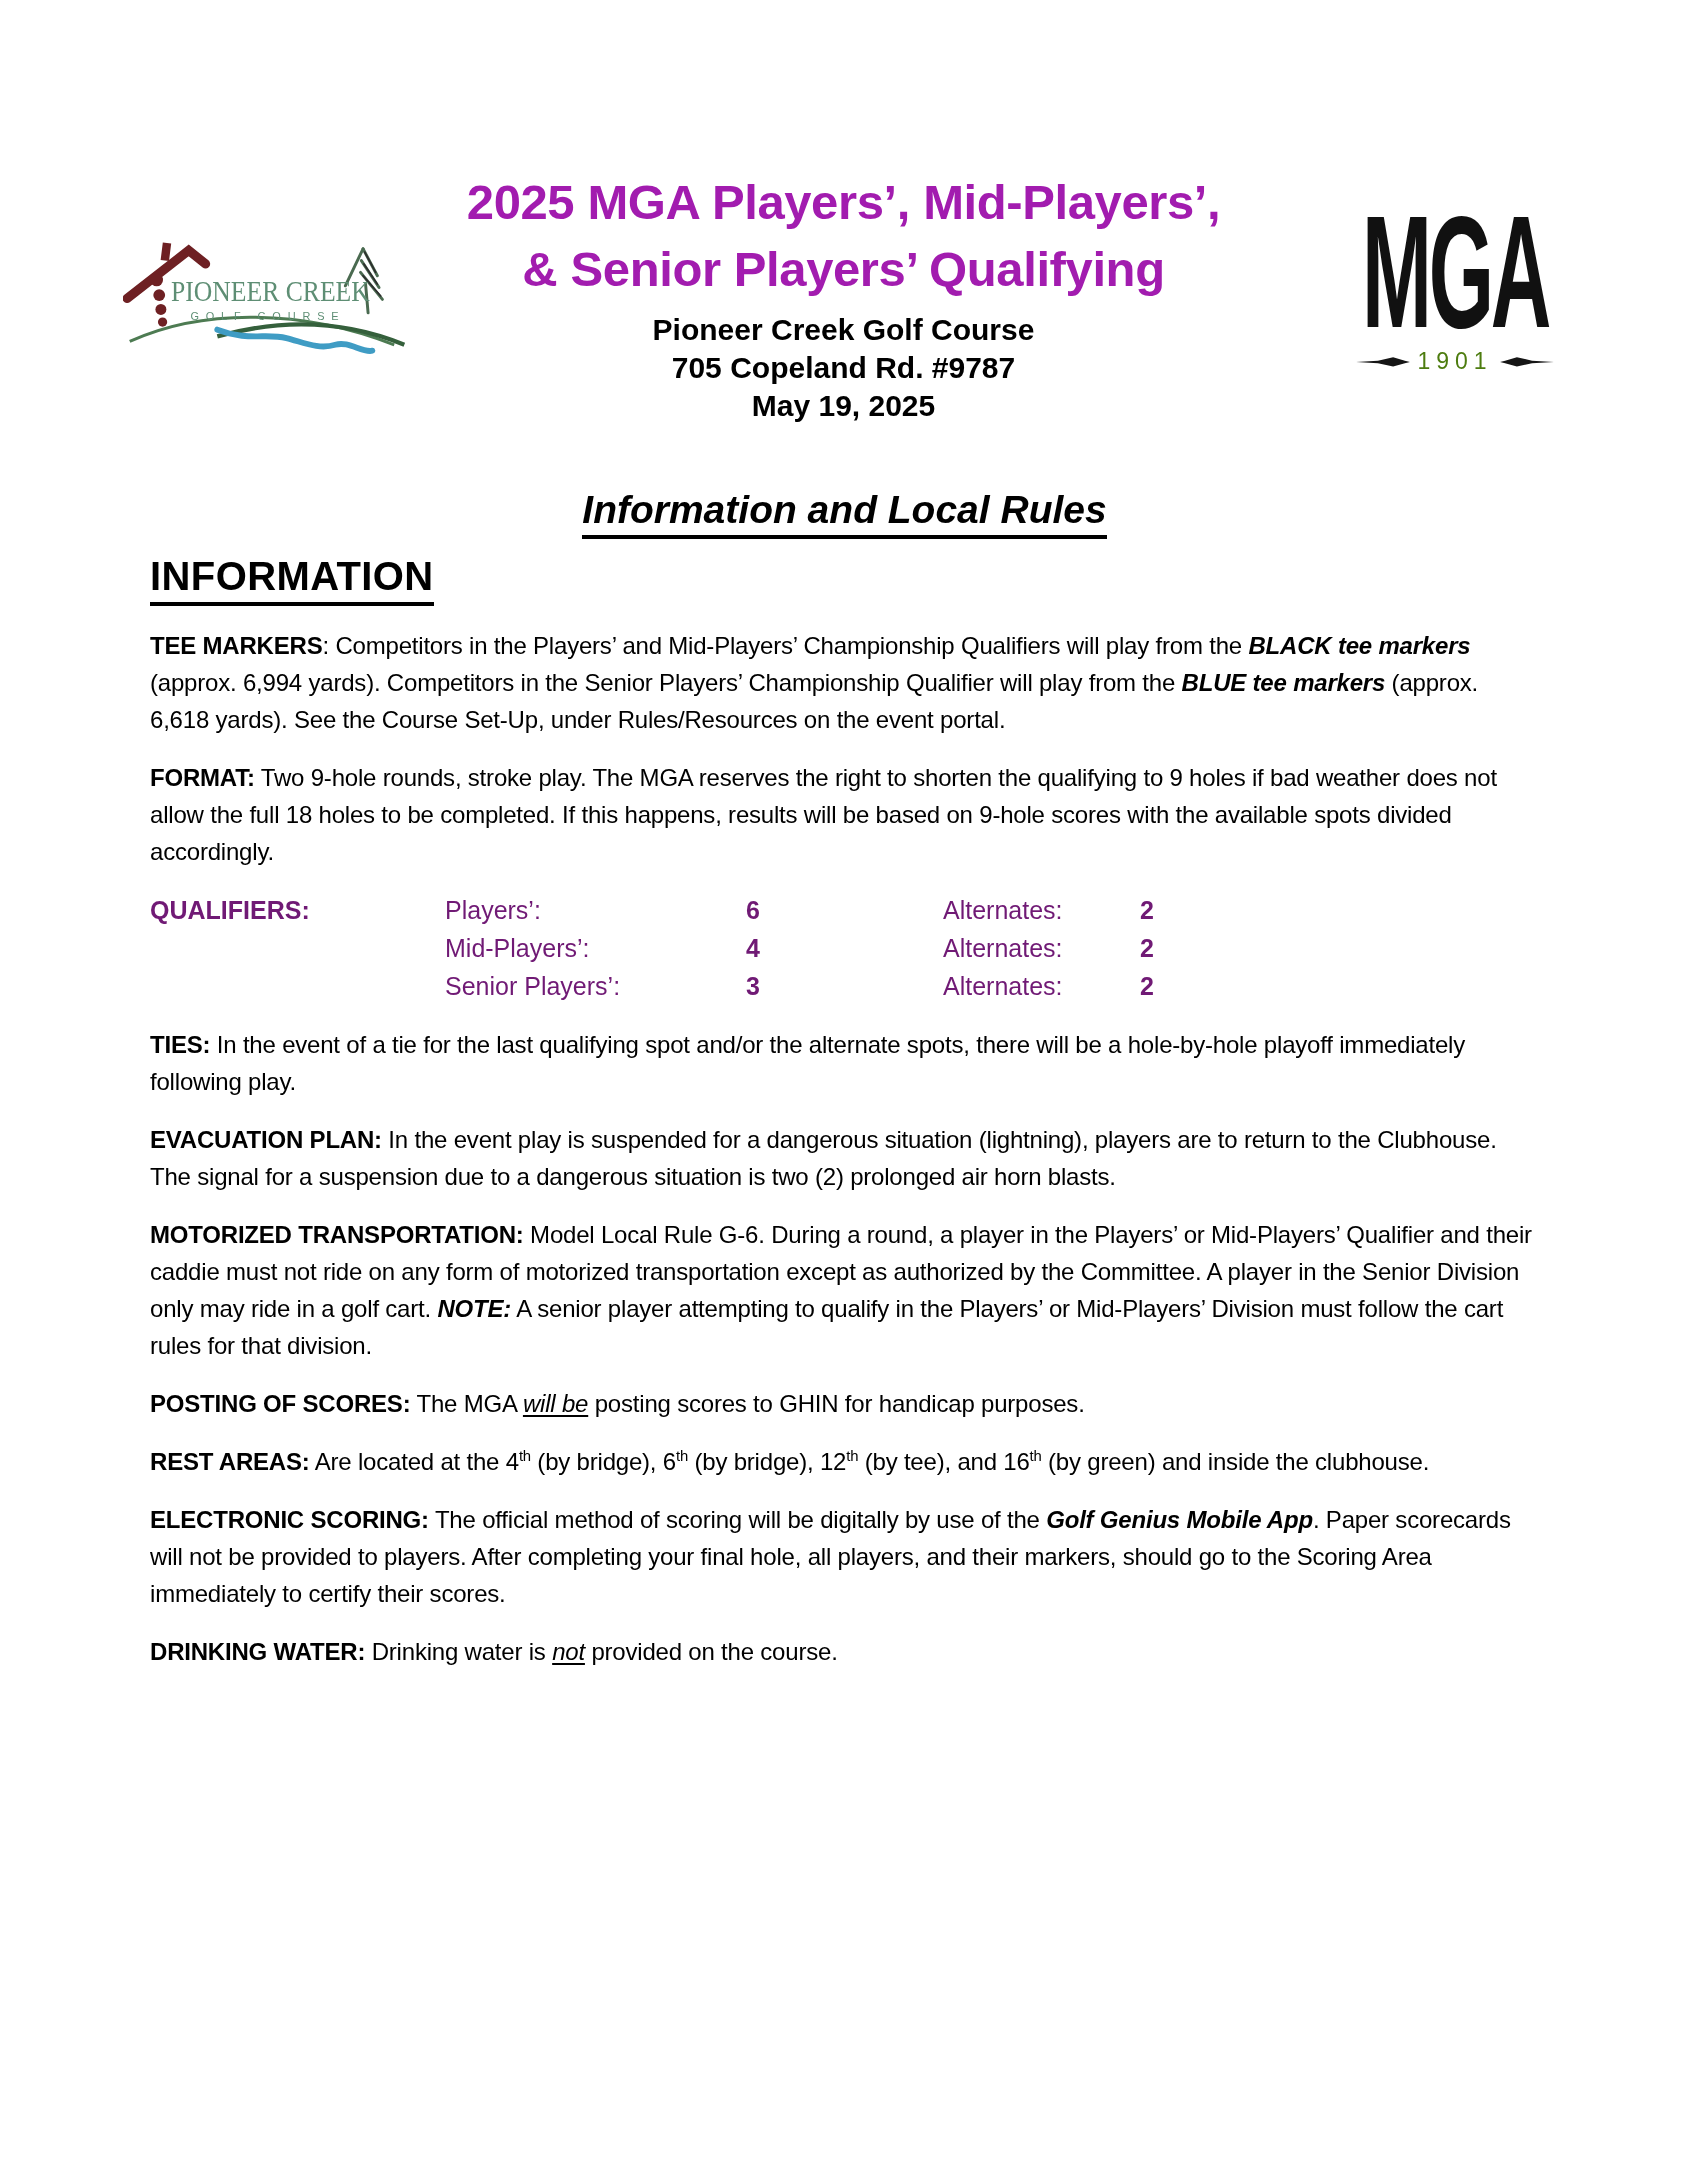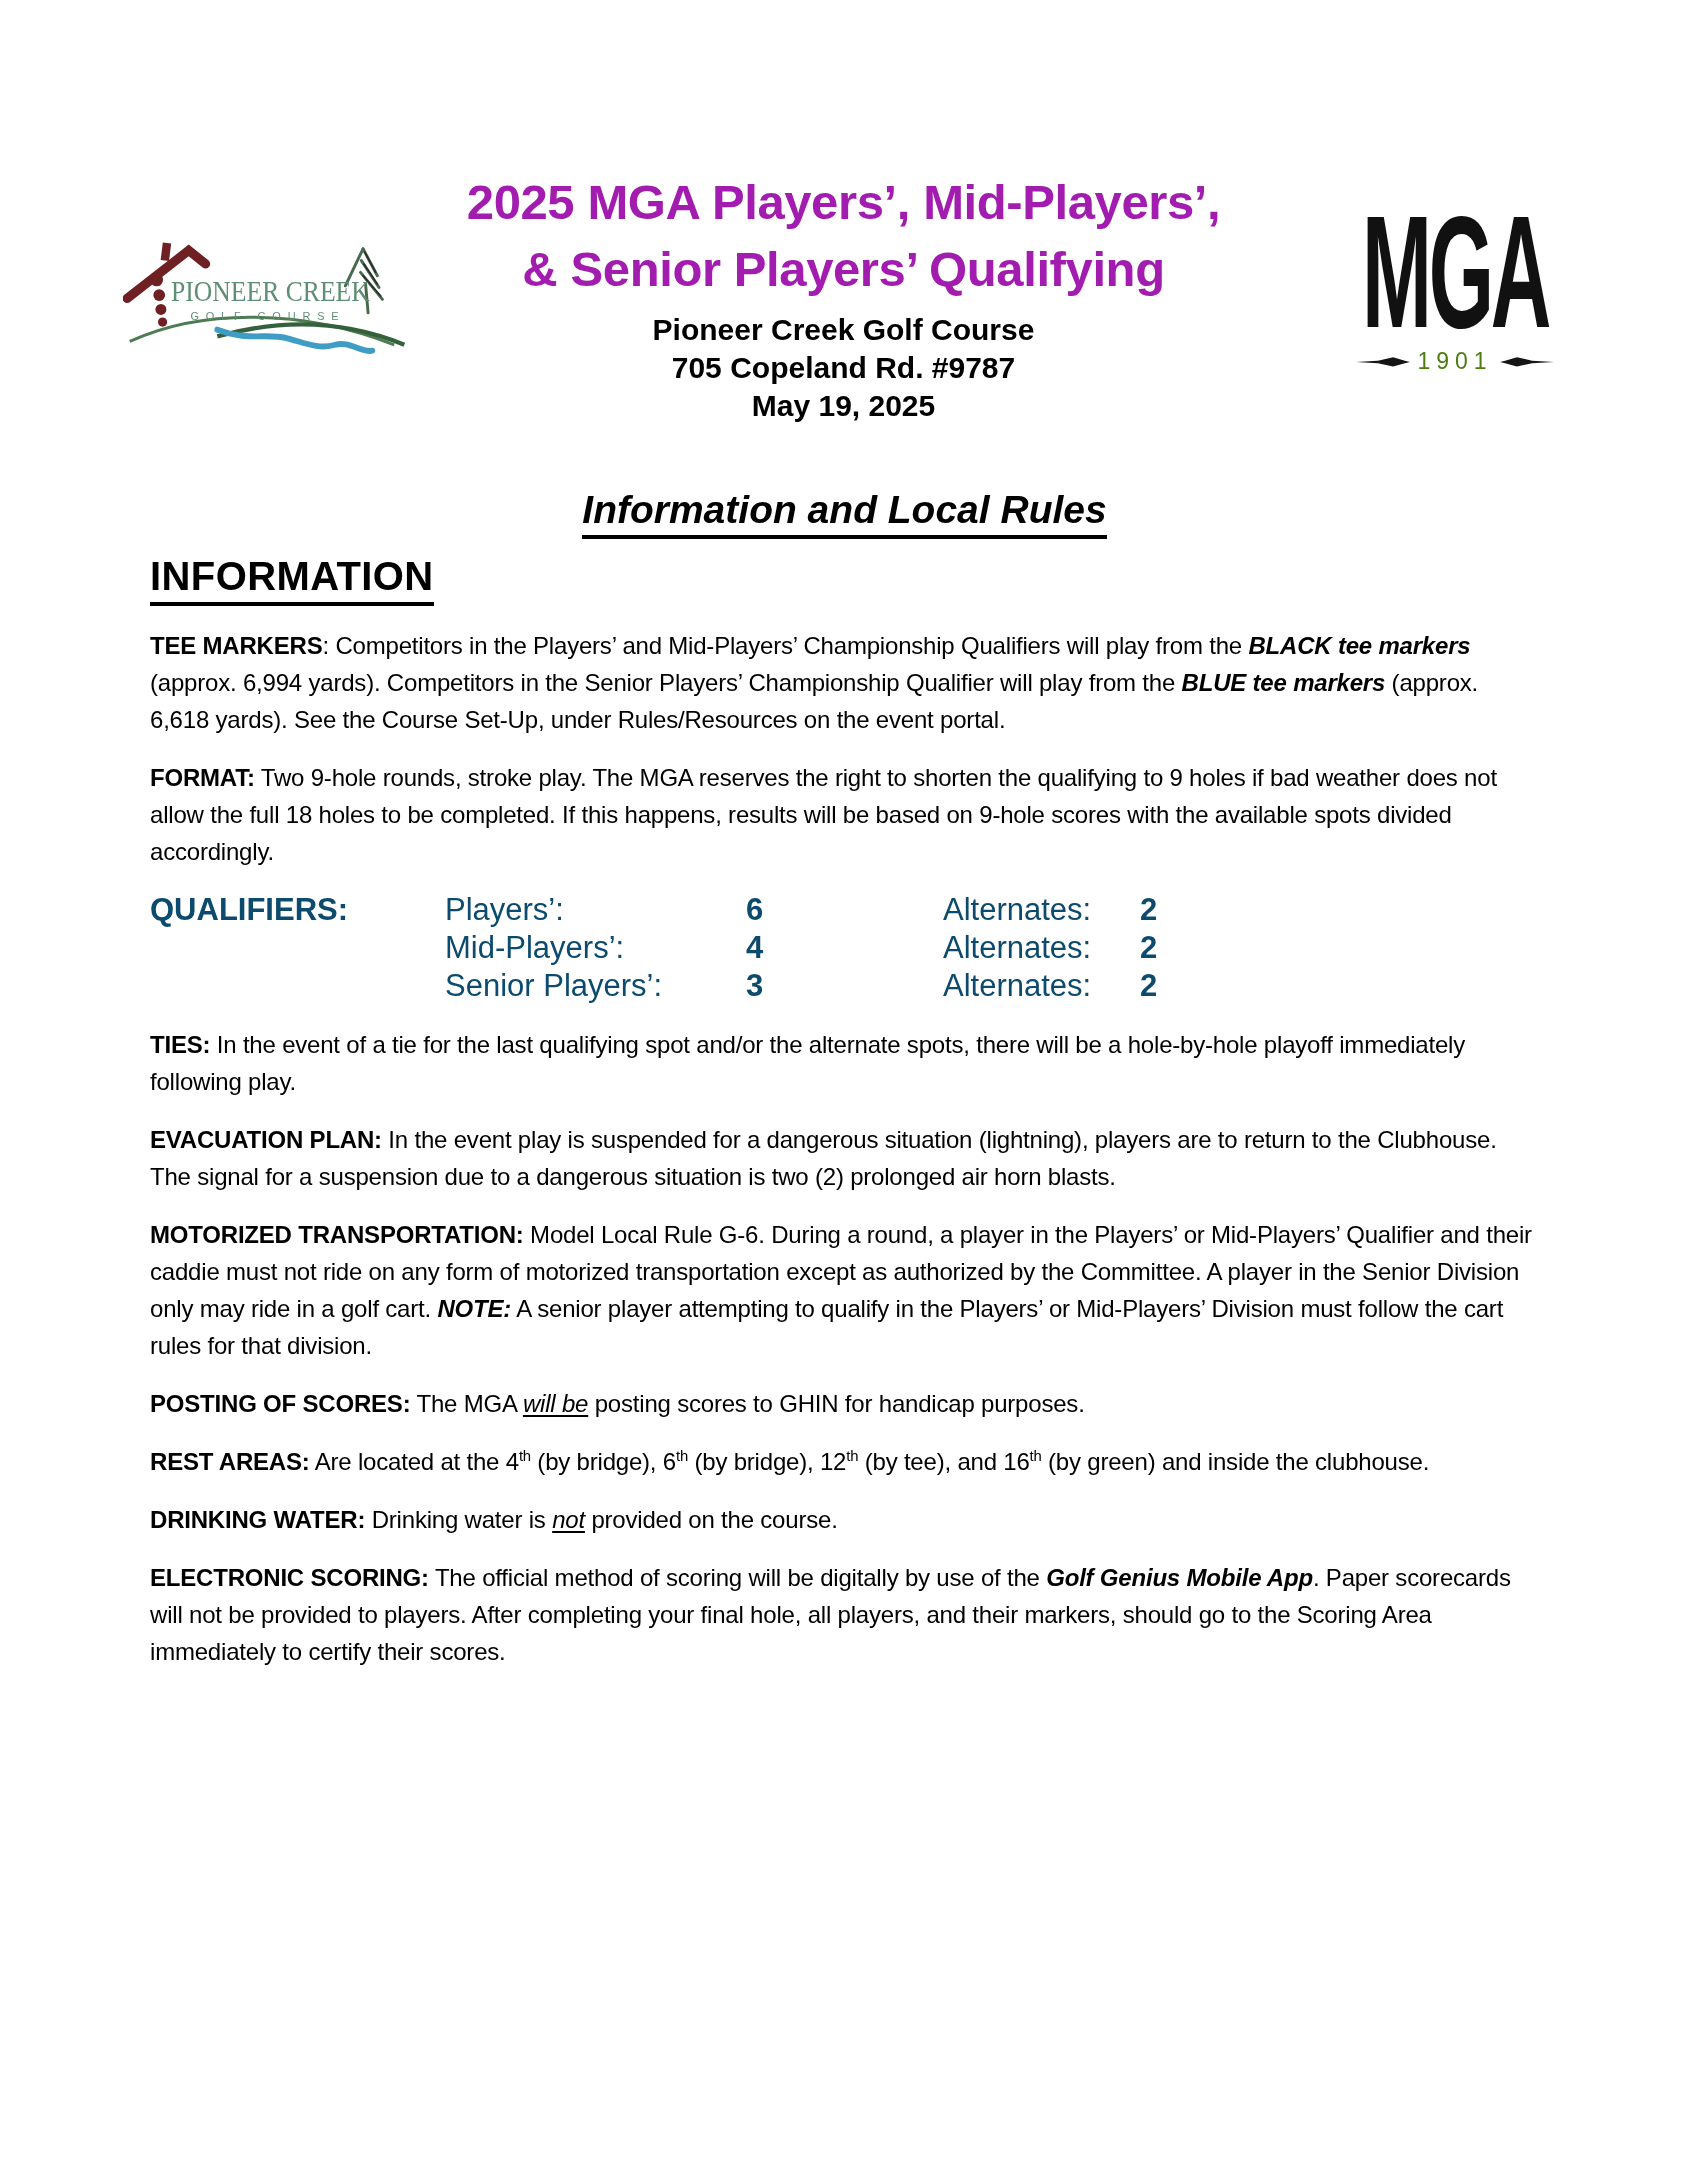--- a/index.html
+++ b/index.html
@@ -48,21 +48,21 @@
   .para { margin-top:21px; font-size:24px; line-height:37px; letter-spacing:-0.2px; }
   .lbl { font-weight:700; }
   .bi { font-weight:700; font-style:italic; }
   .iu { font-style:italic; text-decoration:underline; text-decoration-thickness:2.1px; text-underline-offset:3.4px; }
   sup { font-size:0.62em; line-height:0; vertical-align:super; }
 
   
   .qualifiers {
     margin-top:21px; display:grid;
     grid-template-columns:295px 301px 197px 197px auto;
-    font-size:31px; line-height:38px; color:#0c4a6e;
+    font-size:25px; line-height:38px; color:#701a75;
   }
   .q-label { grid-column:1; grid-row:1 / span 3; font-weight:700; }
   .q-num { font-weight:700; }
 
   svg text { user-select:none; }
 </style>
 </head>
 <body>
 
 <div class="page">
@@ -177,22 +177,22 @@
 
     <p class="para">
       <span class="lbl">POSTING OF SCORES:</span><span> The MGA </span><span class="iu">will be</span><span> posting scores to GHIN for handicap purposes.</span>
     </p>
 
     <p class="para">
       <span class="lbl">REST AREAS:</span><span> Are located at the 4</span><sup>th</sup><span> (by bridge), 6</span><sup>th</sup><span> (by bridge), 12</span><sup>th</sup><span> (by tee), and 16</span><sup>th</sup><span> (by green) and inside the clubhouse.</span>
     </p>
 
     <p class="para">
-      <span class="lbl">DRINKING WATER:</span><span> Drinking water is </span><span class="iu">not</span><span> provided on the course.</span>
+      <span class="lbl">ELECTRONIC SCORING:</span><span> The official method of scoring will be digitally by use of the </span><span class="bi">Golf Genius Mobile App</span><span>. Paper scorecards will not be provided to players. After completing your final hole, all players, and their markers, should go to the Scoring Area immediately to certify their scores.</span>
     </p>
 
     <p class="para">
-      <span class="lbl">ELECTRONIC SCORING:</span><span> The official method of scoring will be digitally by use of the </span><span class="bi">Golf Genius Mobile App</span><span>. Paper scorecards will not be provided to players. After completing your final hole, all players, and their markers, should go to the Scoring Area immediately to certify their scores.</span>
+      <span class="lbl">DRINKING WATER:</span><span> Drinking water is </span><span class="iu">not</span><span> provided on the course.</span>
     </p>
 
   </div>
 </div>
 
 
 </body></html>

